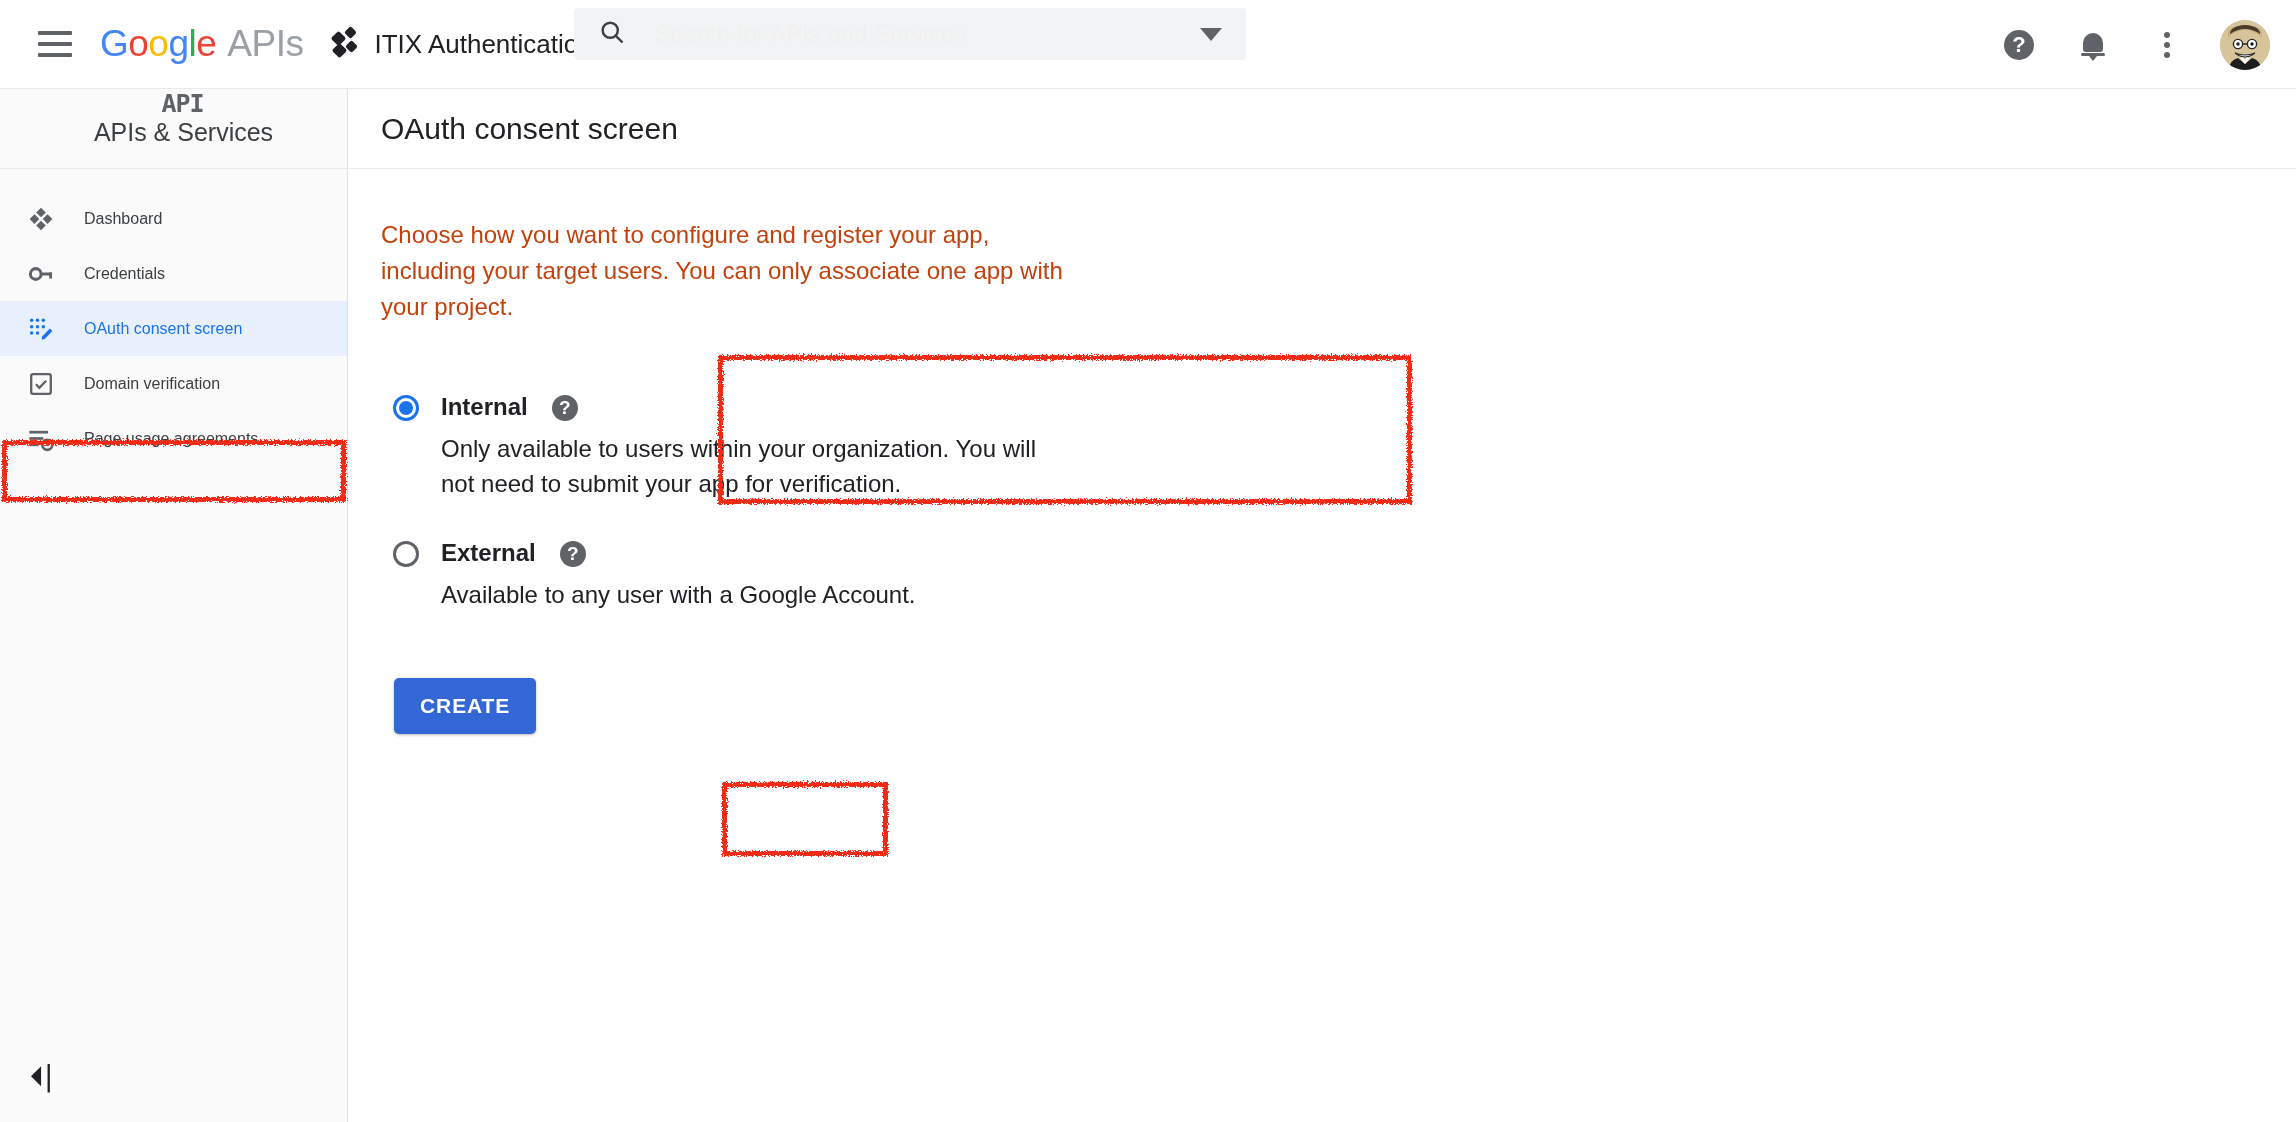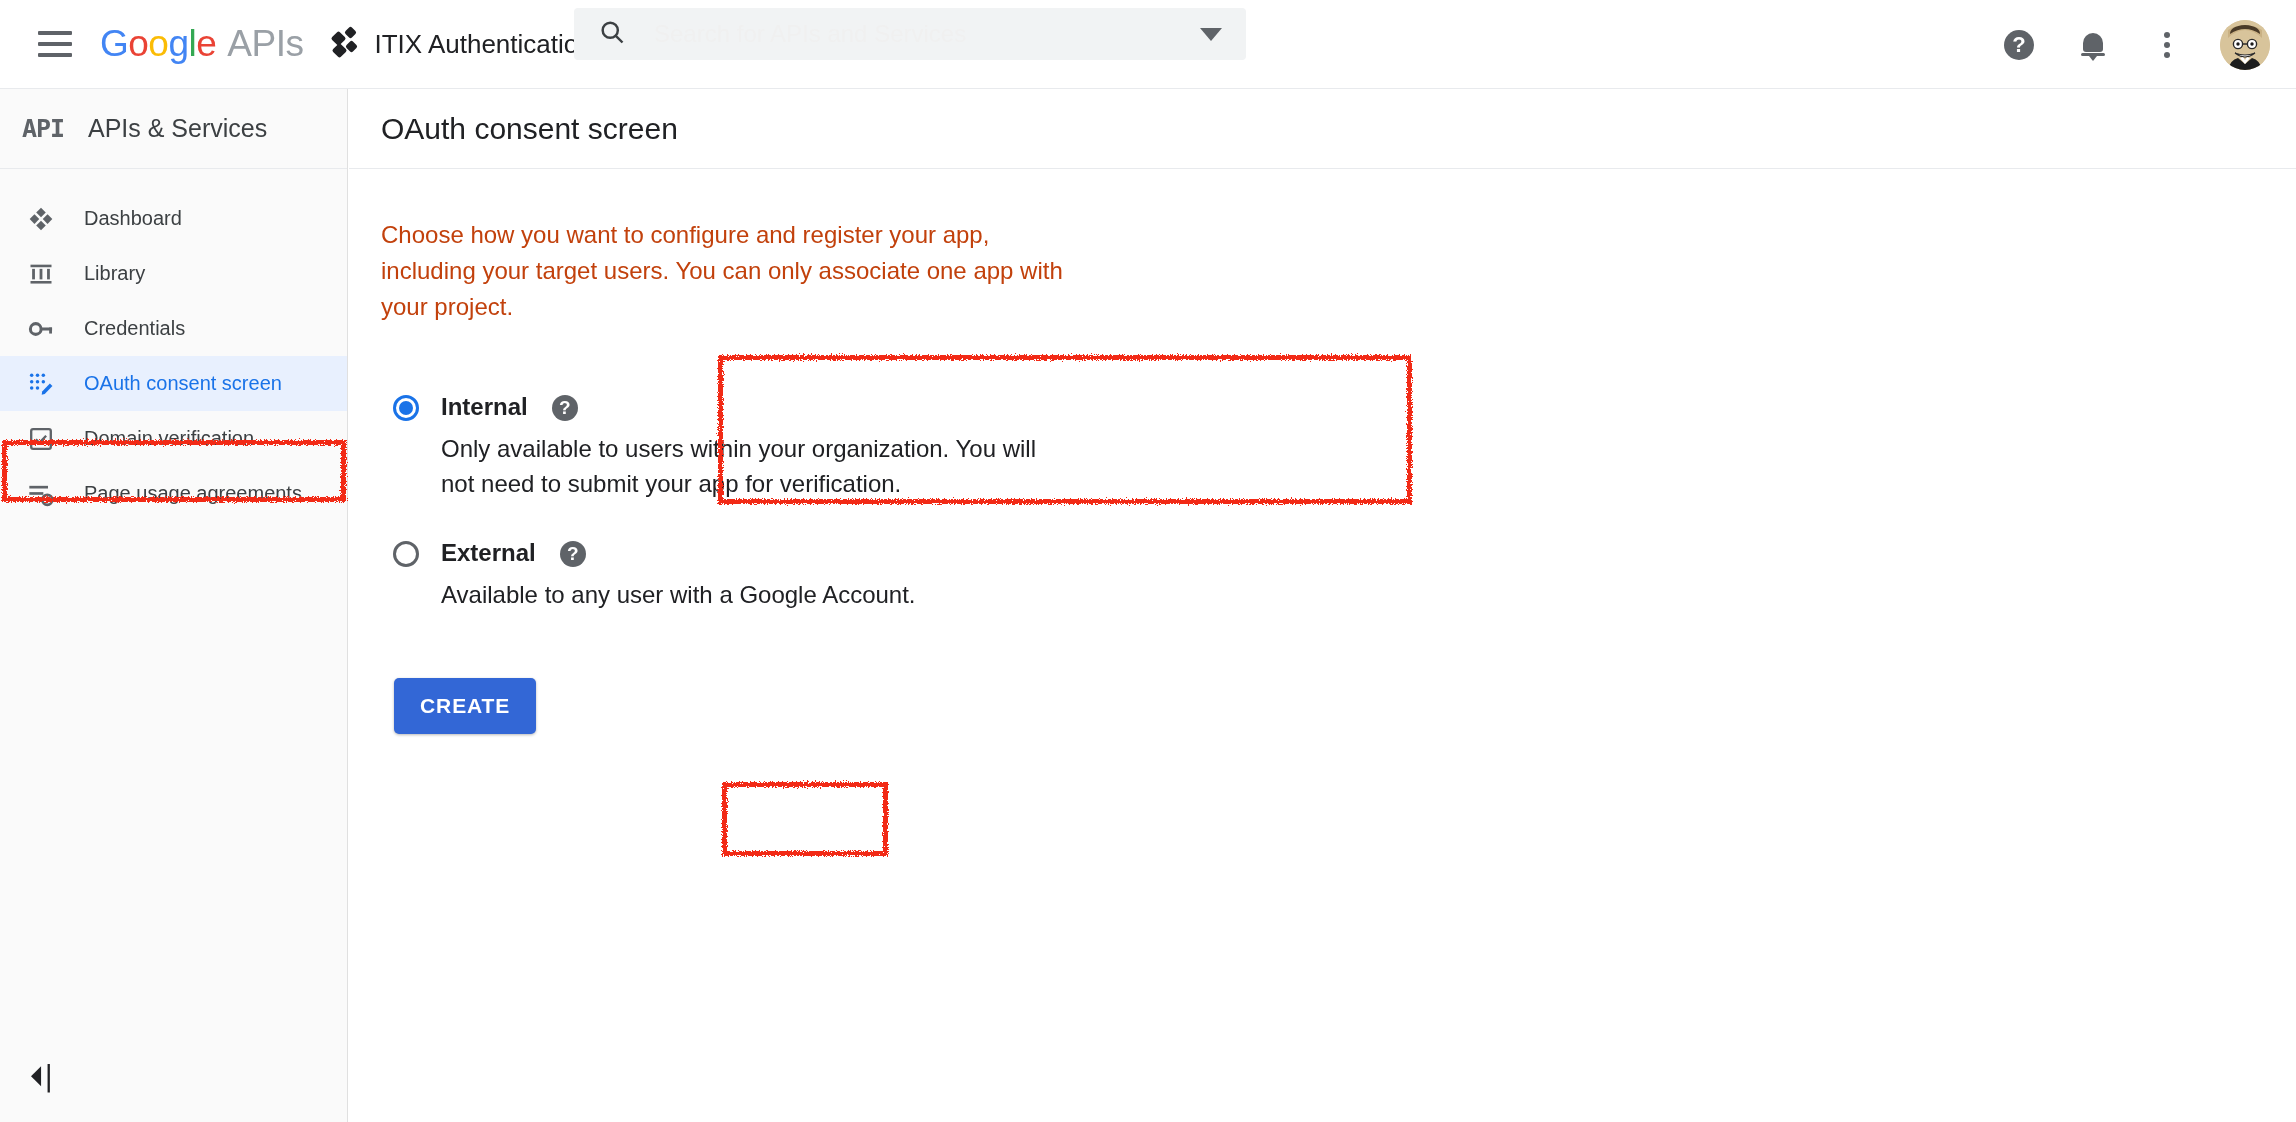--- a/index.html
+++ b/index.html
@@ -109,40 +109,41 @@
   
   .sidebar {
     position: absolute; top: 89px; left: 0;
     width: 348px; height: 1033px;
     background: #fafafa;
     border-right: 1px solid #e0e0e0;
   }
   .side-head {
     height: 80px; display: flex; align-items: center;
     border-bottom: 1px solid #e8eaed;
+    flex-direction: column;
   }
   .api-logo {
     margin-left: 22px; width: 46px;
     font-family: "DejaVu Sans Mono", monospace;
     font-weight: bold; font-size: 25px; color: #5f6368;
     letter-spacing: -1px;
   }
   .side-title { font-size: 25px; color: #3c4043; margin-left: 20px; }
 
   .side-list { padding-top: 22px; }
   .side-item {
     height: 55px; display: flex; align-items: center;
     cursor: pointer; position: relative;
   }
   .side-item .si-icon {
     width: 38px; margin-left: 22px; margin-right: 24px;
     display: flex; align-items: center; justify-content: center;
     color: #5f6368;
   }
-  .side-item .si-label { font-size: 20px; color: #3c4043; text-align: center; }
+  .side-item .si-label { font-size: 16px; color: #3c4043; text-align: center; }
   .side-item.active { background: #e8f0fe; }
   .side-item.active .si-label { color: #1a73e8; }
   .side-item.active .si-icon { color: #1a73e8; }
 
   .collapse {
     position: absolute; bottom: 28px; left: 30px;
     font-size: 28px; color: #202124; cursor: pointer;
     font-family: "DejaVu Sans", sans-serif;
   }
 
@@ -305,32 +306,20 @@
         <svg width="28" height="28" viewBox="0 0 24 24" fill="currentColor">
           <path d="M12 2.4 16.1 6.5 12 10.6 7.9 6.5z"></path>
           <path d="M6.4 8 10.5 12.1 6.4 16.2 2.3 12.1z"></path>
           <path d="M17.6 8 21.7 12.1 17.6 16.2 13.5 12.1z"></path>
           <path d="M12 13.4 16.1 17.5 12 21.6 7.9 17.5z"></path>
         </svg>
       </span>
       <span class="si-label">Dashboard</span>
     </div>
 
-    <div class="side-item">
-      <span class="si-icon">
-        <svg width="28" height="28" viewBox="0 0 24 24" fill="currentColor">
-          <rect x="3" y="4" width="18" height="2.2"></rect>
-          <rect x="4.4" y="7.6" width="2.4" height="9"></rect>
-          <rect x="10.8" y="7.6" width="2.4" height="9"></rect>
-          <rect x="17.2" y="7.6" width="2.4" height="9"></rect>
-          <rect x="3" y="18" width="18" height="2.2"></rect>
-        </svg>
-      </span>
-      <span class="si-label">Library</span>
-    </div>
 
     <div class="side-item">
       <span class="si-icon">
         <svg width="28" height="28" viewBox="0 0 24 24" fill="currentColor">
           <circle cx="7.5" cy="12" r="4.6" fill="none" stroke="currentColor" stroke-width="2.6"></circle>
           <rect x="11.5" y="10.7" width="10" height="2.6"></rect>
           <rect x="19" y="10.7" width="2.4" height="5.2"></rect>
         </svg>
       </span>
       <span class="si-label">Credentials</span>

